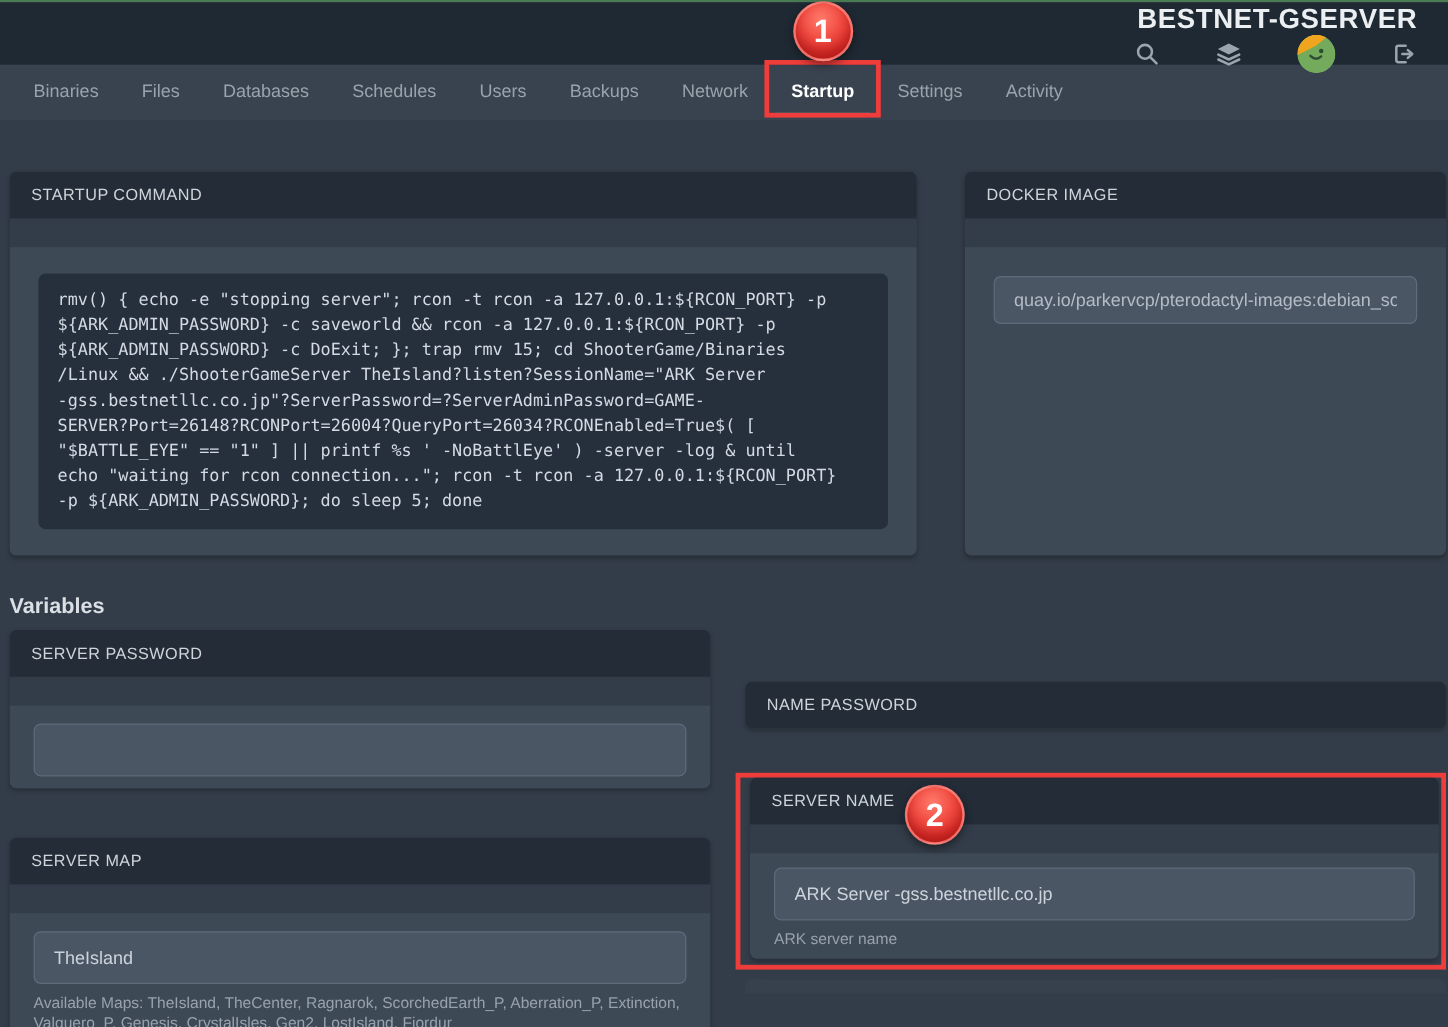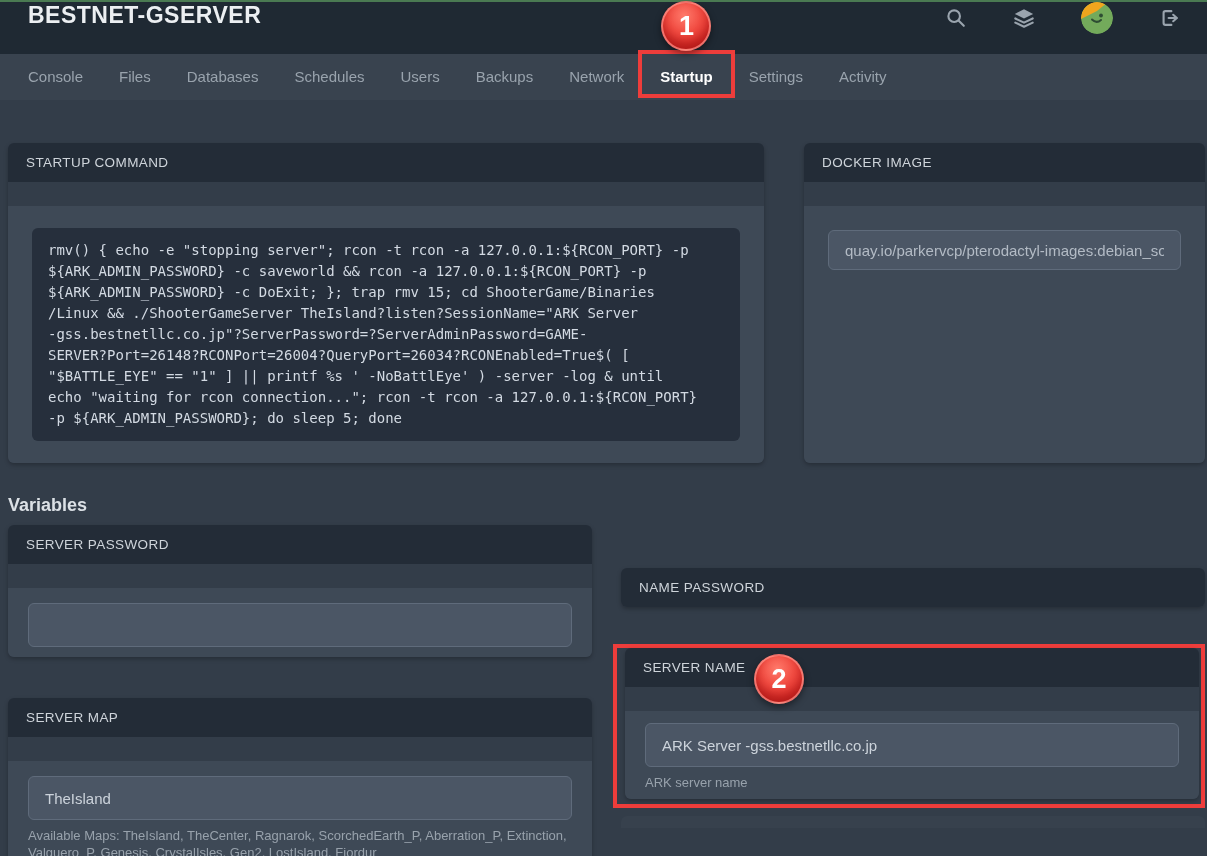--- a/index.html
+++ b/index.html
@@ -7,22 +7,23 @@
   body {
     background:#333d49;
     font-family:"Liberation Sans", sans-serif;
     position:relative;
     color:#cdd3da;
   }
   .topline { height:2px; background:#4a7a52; }
   
   .header {
     height:52px; background:#1f2933;
-    display:flex; align-items:flex-start; justify-content:space-between;
+    display:flex; align-items:flex-end; justify-content:space-between;
     padding:0 26px 0 28px;
+    flex-direction:column;
   }
   .brand { font-size:23px; font-weight:bold; color:#eceff2; letter-spacing:.5px; }
   .header-icons { display:flex; align-items:center; gap:46px; }
   .hicon { width:22px; height:22px; display:block; cursor:pointer; }
   .avatar { width:32px; height:32px; border-radius:50%; overflow:hidden; display:block; cursor:pointer; }
   
   .nav {
     height:46px; background:#39434f;
     display:flex; align-items:stretch; padding-left:10px;
   }
@@ -127,21 +128,21 @@
     </svg>
     <svg class="hicon" viewBox="0 0 24 24">
       <path class="st" d="M13.5 4.5 H7 a2 2 0 0 0 -2 2 v11 a2 2 0 0 0 2 2 h6.5"></path>
       <polyline class="st" points="15.5,8.5 19.5,12 15.5,15.5"></polyline>
       <line class="st" x1="10.5" y1="12" x2="19" y2="12"></line>
     </svg>
   </div>
 </div>
 
 <div class="nav">
-  <a class="tab">Console</a>
+  <a class="tab">Binaries</a>
   <a class="tab">Files</a>
   <a class="tab">Databases</a>
   <a class="tab">Schedules</a>
   <a class="tab">Users</a>
   <a class="tab">Backups</a>
   <a class="tab">Network</a>
   <a class="tab active">
     <span>Startup</span>
     <span class="underline"></span>
     <span class="annot-rect1"></span>

